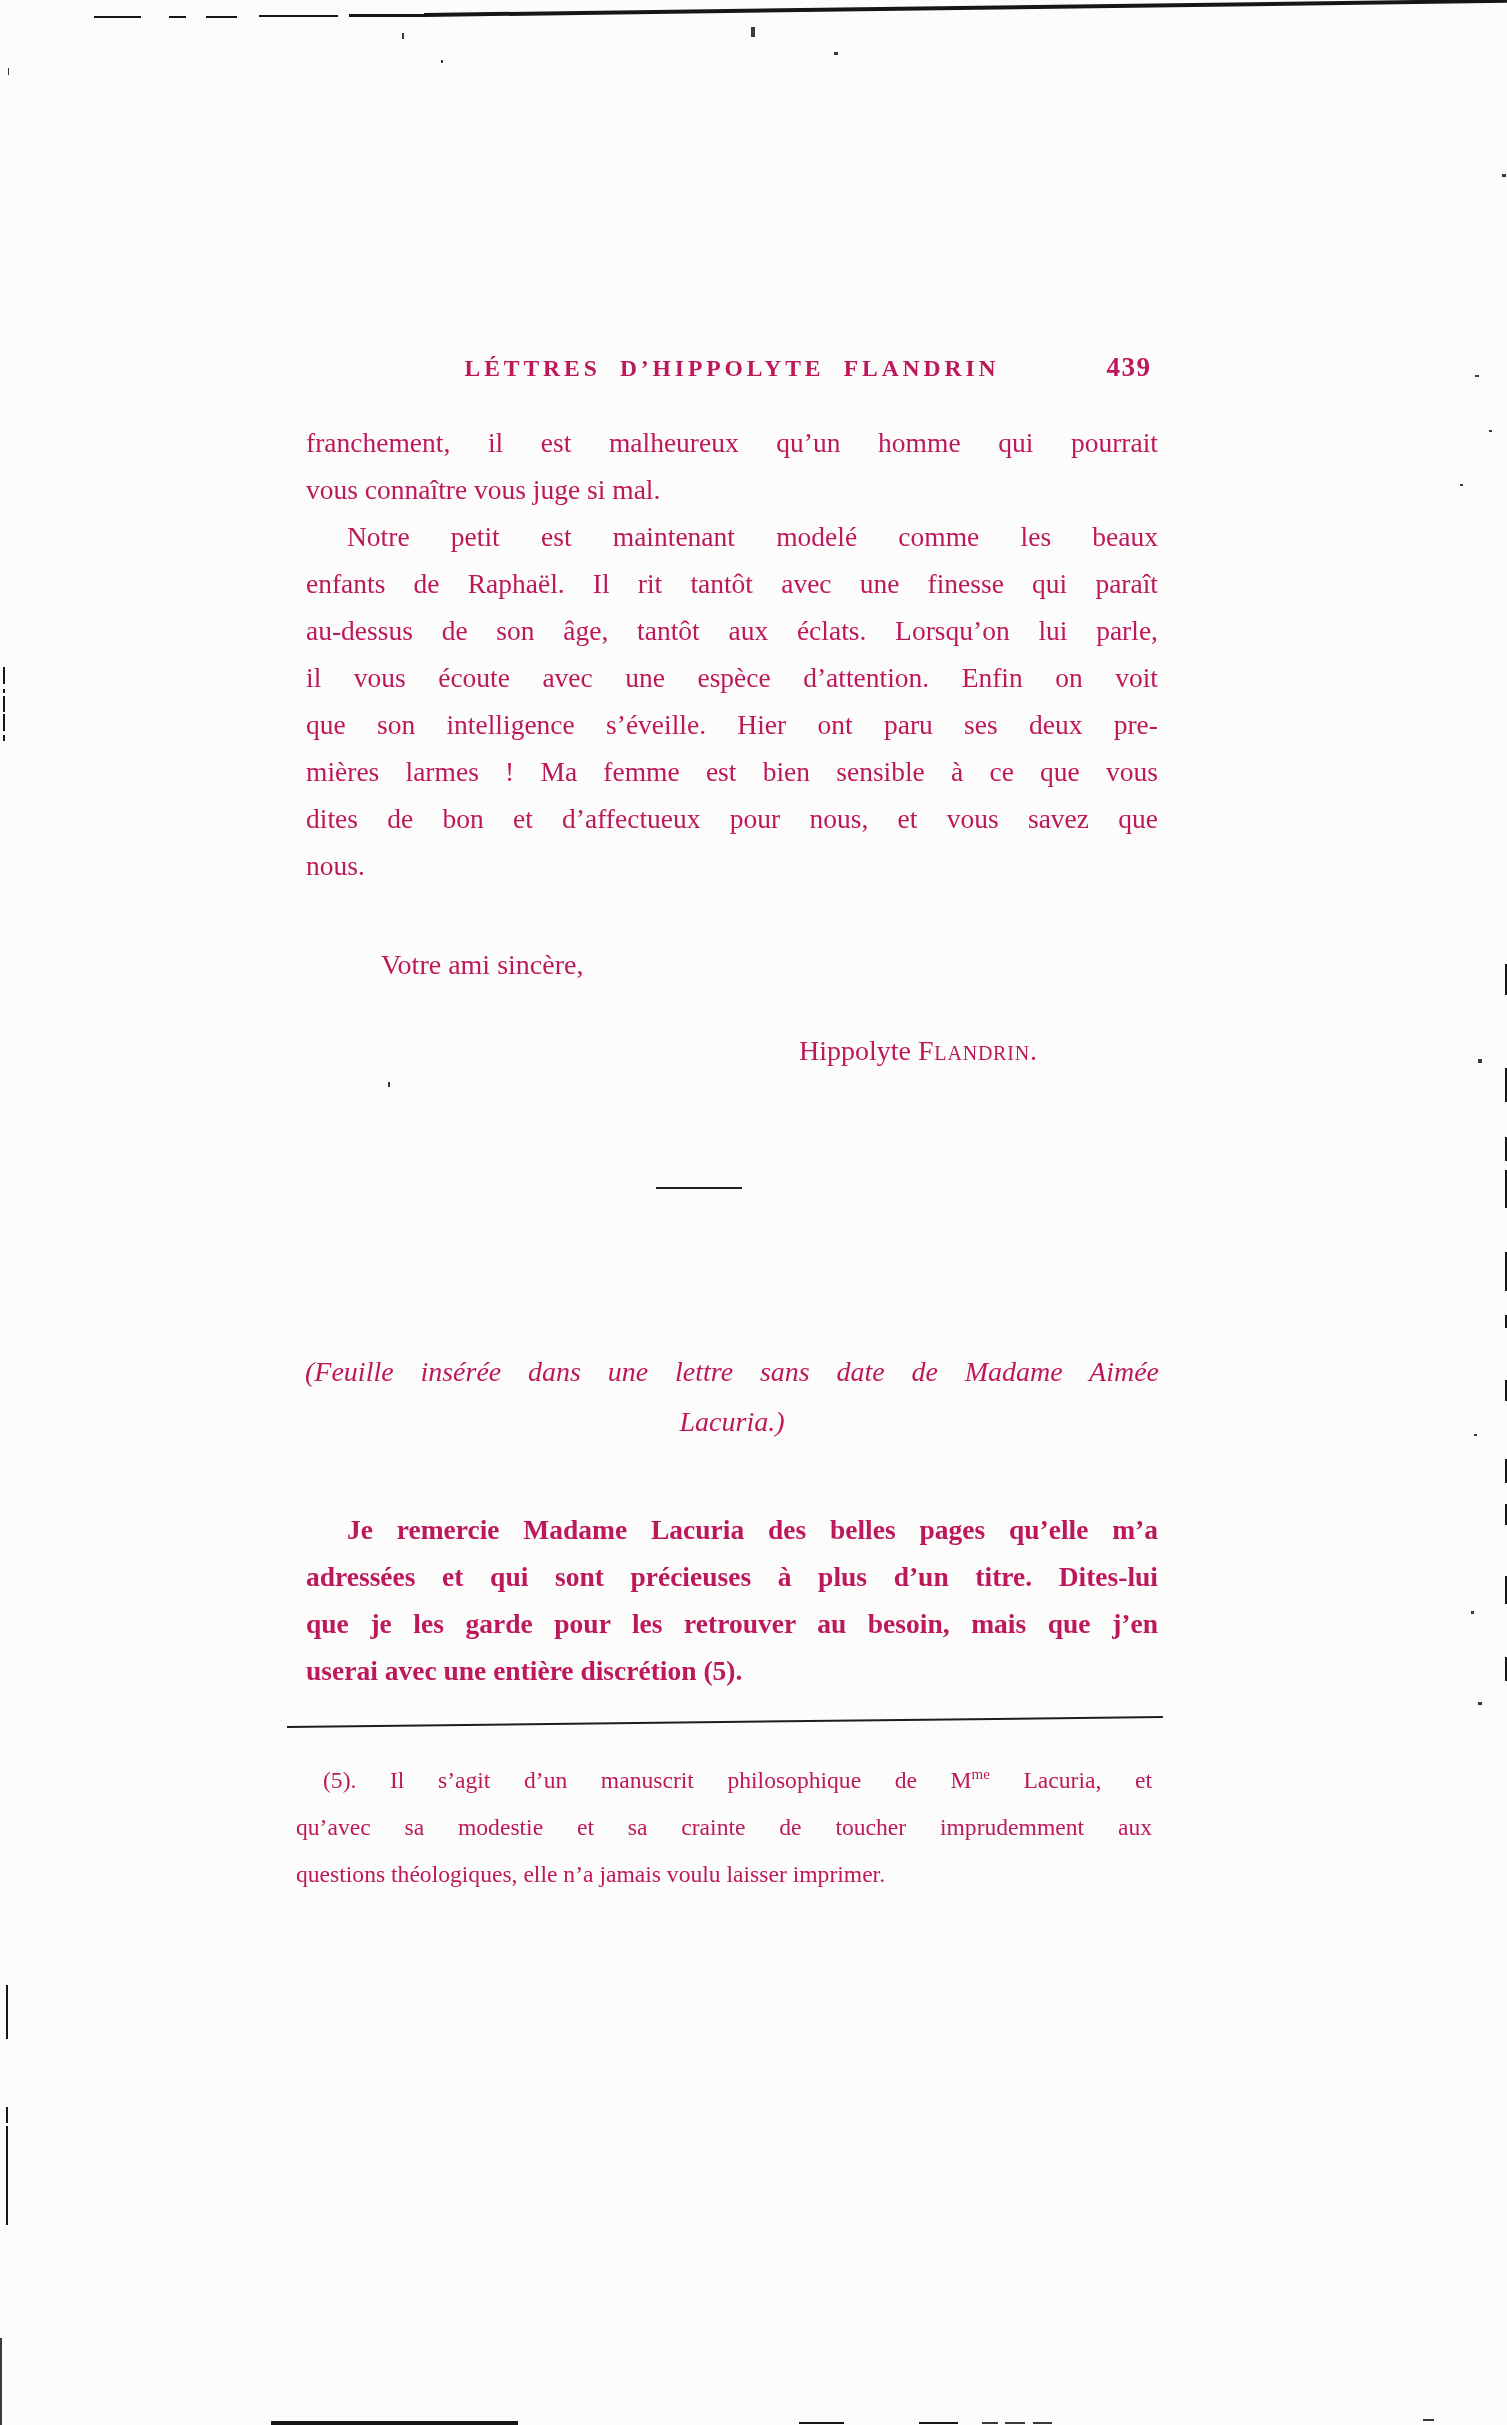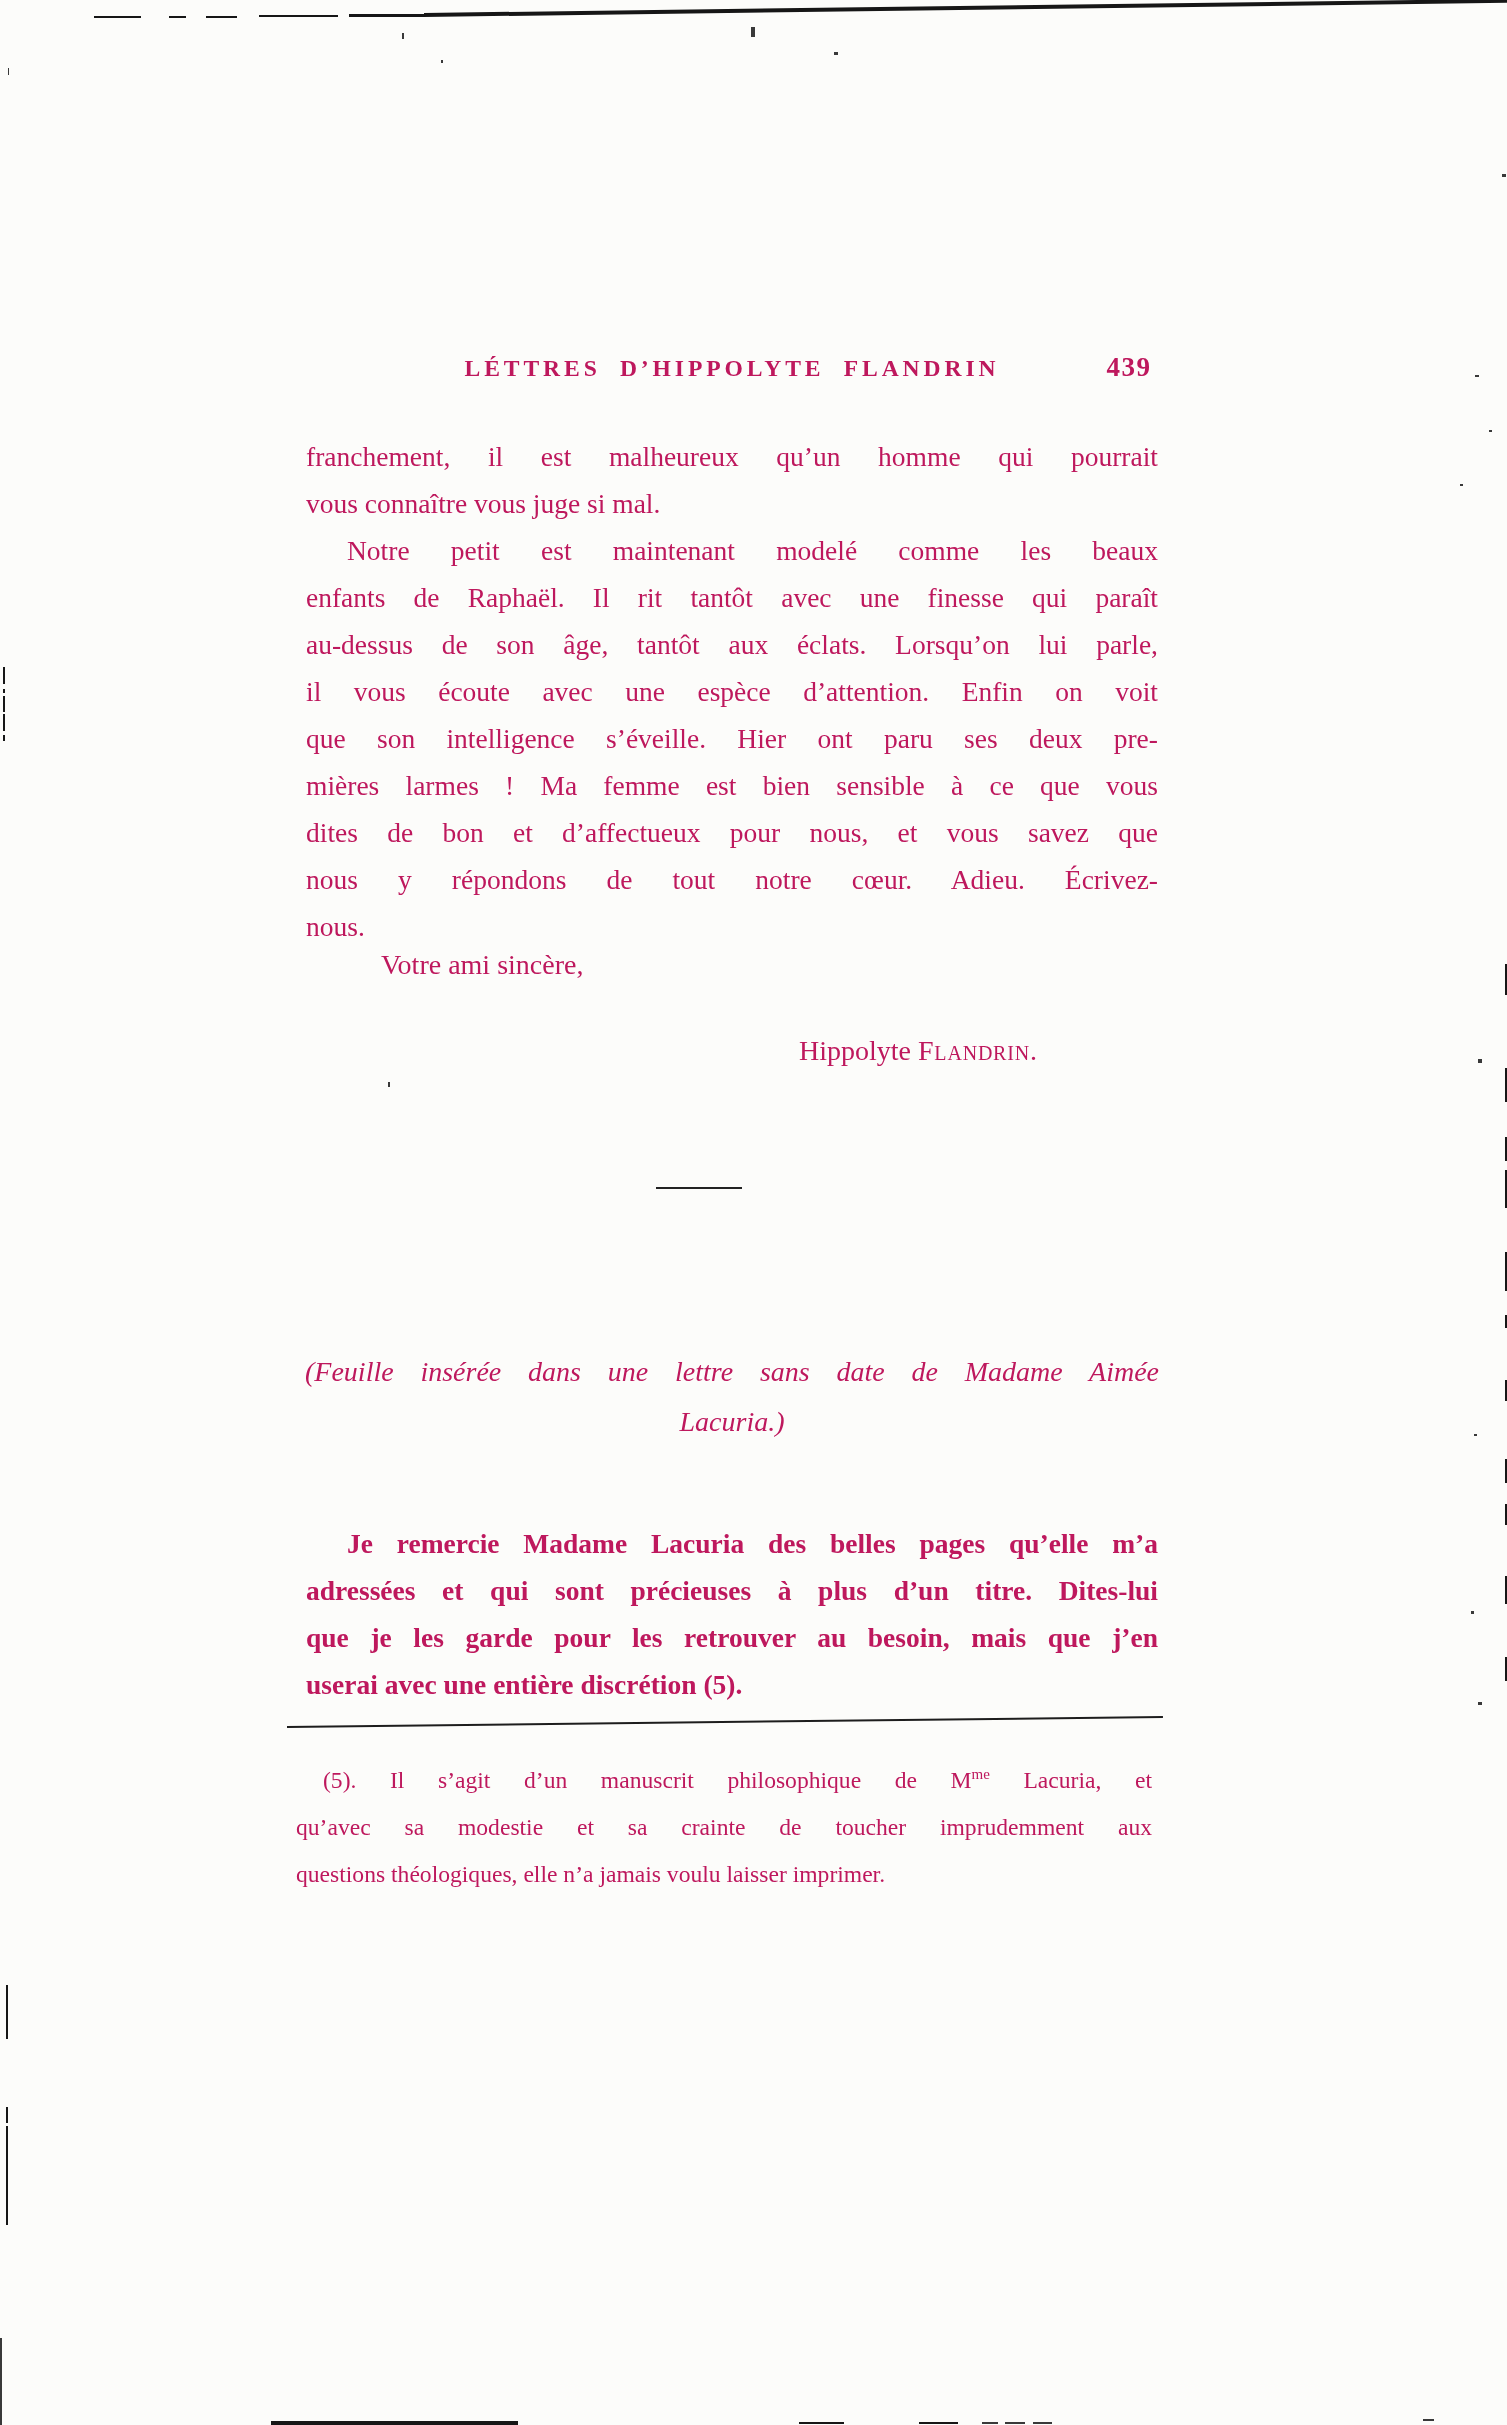--- a/index.html
+++ b/index.html
@@ -9,21 +9,21 @@
     font-family:"Liberation Serif", serif; color:#be185d;padding-left:44px;
   }
   
   .header { position:absolute; left:306px; top:355px; width:852px; height:36px; }
   .header-title {
     text-align:center; font-size:23.6px; letter-spacing:3.9px; word-spacing:9.4px;
     font-weight:700; white-space:nowrap;
   }
   .header-page { position:absolute; right:6.3px; top:-3.1px; font-size:27px; letter-spacing:1.6px;font-weight:bold; }
 
-  .body-block { position:absolute; left:306px; width:852px;margin-top:14px; }
+  .body-block { position:absolute; left:306px; width:852px; }
   .ln { height:47px; line-height:47px; font-size:27.5px; white-space:nowrap; }
   .just { text-align:justify; text-align-last:justify; }
   .indent { padding-left:41px; }
   .p1 { top:419px; }
   .p2 { top:513px; }
   .p3 { top:1506px;font-weight:bold; }
 
   .closing { position:absolute; left:381px; top:949px; font-size:28px; white-space:nowrap; }
   .signature { position:absolute; left:799px; top:1035px; font-size:28px; white-space:nowrap; }
   .sc { font-variant:small-caps; letter-spacing:0.8px; }
@@ -63,21 +63,20 @@
   </div>
 
   <div class="body-block p2">
     <div class="ln just indent">Notre petit est maintenant modelé comme les beaux</div>
     <div class="ln just">enfants de Raphaël. Il rit tantôt avec une finesse qui paraît</div>
     <div class="ln just">au-dessus de son âge, tantôt aux éclats. Lorsqu’on lui parle,</div>
     <div class="ln just">il vous écoute avec une espèce d’attention. Enfin on voit</div>
     <div class="ln just">que son intelligence s’éveille. Hier ont paru ses deux pre-</div>
     <div class="ln just">mières larmes ! Ma femme est bien sensible à ce que vous</div>
     <div class="ln just">dites de bon et d’affectueux pour nous, et vous savez que</div>
-    <div class="ln just">nous y répondons de tout notre cœur. Adieu. Écrivez-</div>
     <div class="ln">nous.</div>
   </div>
 
   <div class="closing">Votre ami sincère,</div>
   <div class="signature"><span>Hippolyte </span><span class="sc">Flandrin.</span></div>
 
   <div class="mid-rule"></div>
 
   <div class="note-block">
     <div class="note-l1">(Feuille insérée dans une lettre sans date de Madame Aimée</div>

